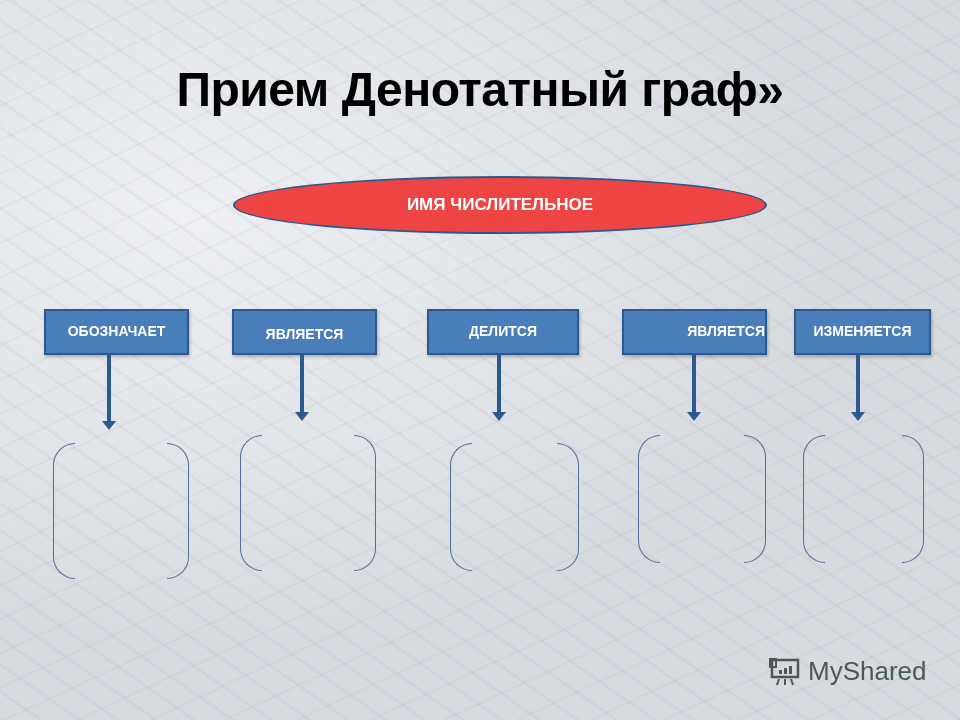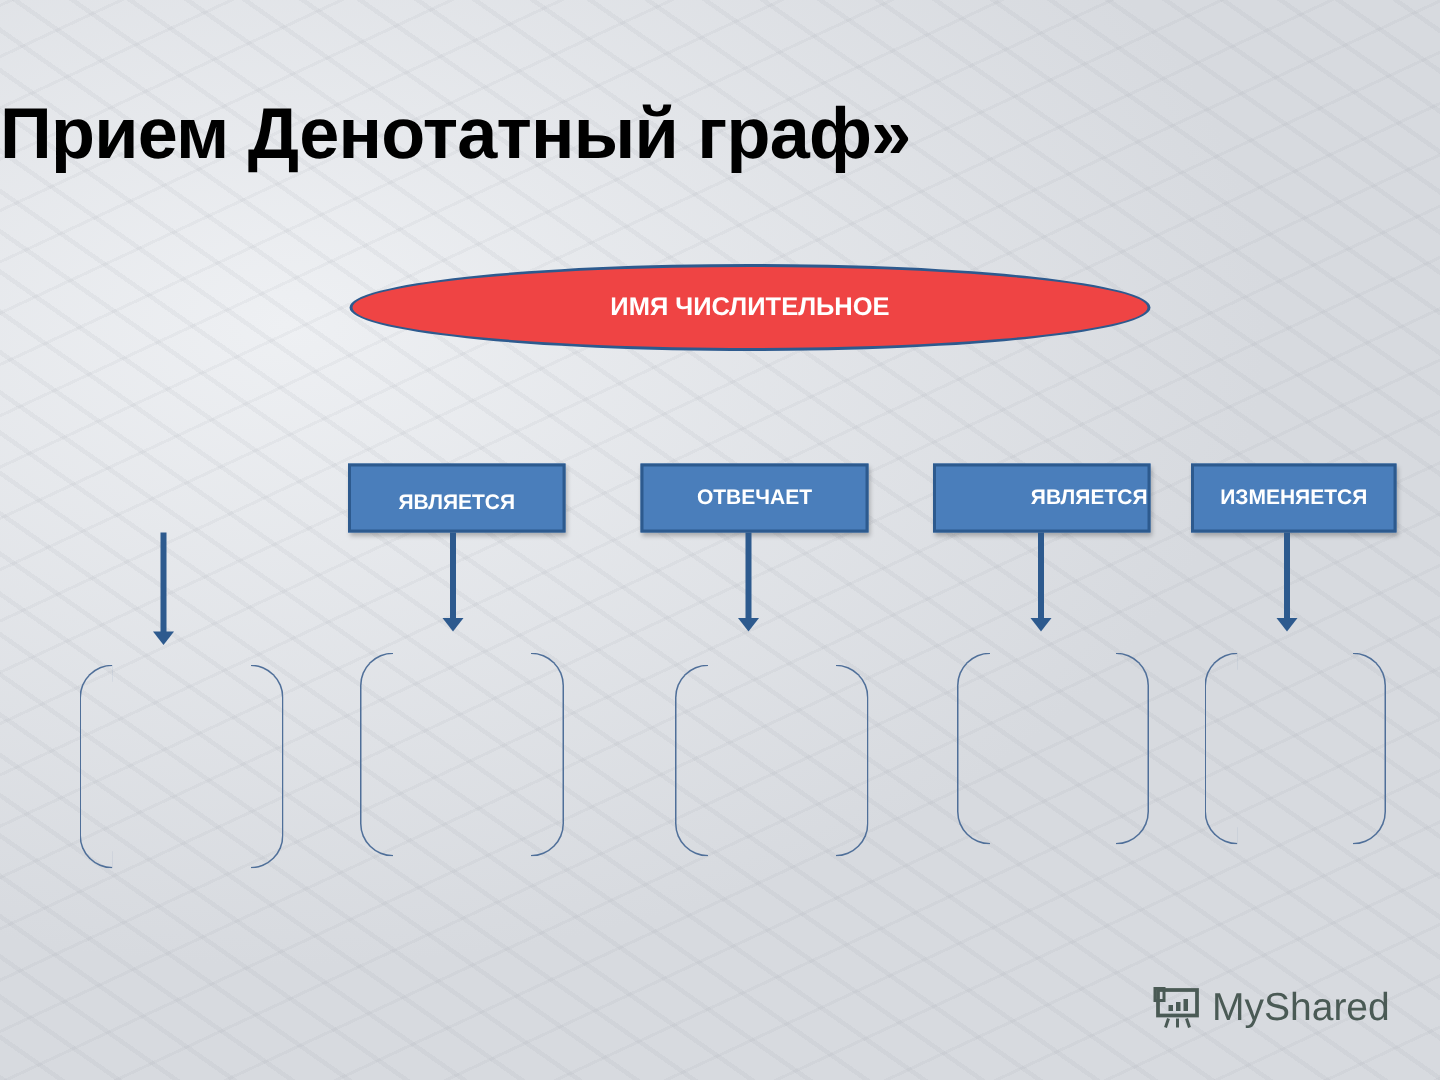--- a/index.html
+++ b/index.html
@@ -8,21 +8,21 @@
       font-family: "Liberation Sans", sans-serif;
       background:
         repeating-linear-gradient(35deg, rgba(150,155,165,0.10) 0 3px, rgba(255,255,255,0) 3px 22px),
         repeating-linear-gradient(-25deg, rgba(140,145,155,0.08) 0 2px, rgba(255,255,255,0) 2px 31px),
         radial-gradient(ellipse at 20% 30%, #eef0f3 0%, #d7dadf 60%),
         #dfe2e6;
       background-color:#dfe2e6;
     }
     .slide { position:absolute; inset:0; }
     .title {
-      position:absolute; left:0; width:960px; top:62px; 
+      position:absolute; left:0; width:960px; top:62px; text-align:center;
       font-family: "Liberation Sans", sans-serif; font-weight:bold;
       font-size:48px; color:#000; letter-spacing:-0.5px;
     }
     .ellipse {
       position:absolute; left:233px; top:176px; width:534px; height:58px;
       background:#ef4444; border:2px solid #2d5a8e; border-radius:50%;
       box-sizing:border-box; display:flex; align-items:center; justify-content:center;
       color:#fff; font-weight:bold; font-size:17px;
     }
     .box {
@@ -53,25 +53,28 @@
 </head>
 <body>
 
 <div class="slide">
   <div class="title">Прием Денотатный граф»</div>
 
   <div class="ellipse">
     <span>ИМЯ ЧИСЛИТЕЛЬНОЕ</span>
   </div>
 
+  <div class="box" style="left:44px;top:309px;width:145px;">
+    <span>ОБОЗНАЧАЕТ</span>
+  </div>
   <div class="box" style="left:232px;top:309px;width:145px;padding-top:15px;">
     <span>ЯВЛЯЕТСЯ</span>
   </div>
   <div class="box" style="left:427px;top:309px;width:152px;">
-    <span>ОТВЕЧАЕТ</span>
+    <span>ДЕЛИТСЯ</span>
   </div>
   <div class="box" style="left:622px;top:309px;width:145px;justify-content:flex-end;">
     <span>ЯВЛЯЕТСЯ</span>
   </div>
   <div class="box" style="left:794px;top:309px;width:137px;">
     <span>ИЗМЕНЯЕТСЯ</span>
   </div>
 
   <div class="arrow" style="left:107px;top:355px;height:67px;"></div>
   <div class="arrow" style="left:300px;top:355px;height:58px;"></div>

